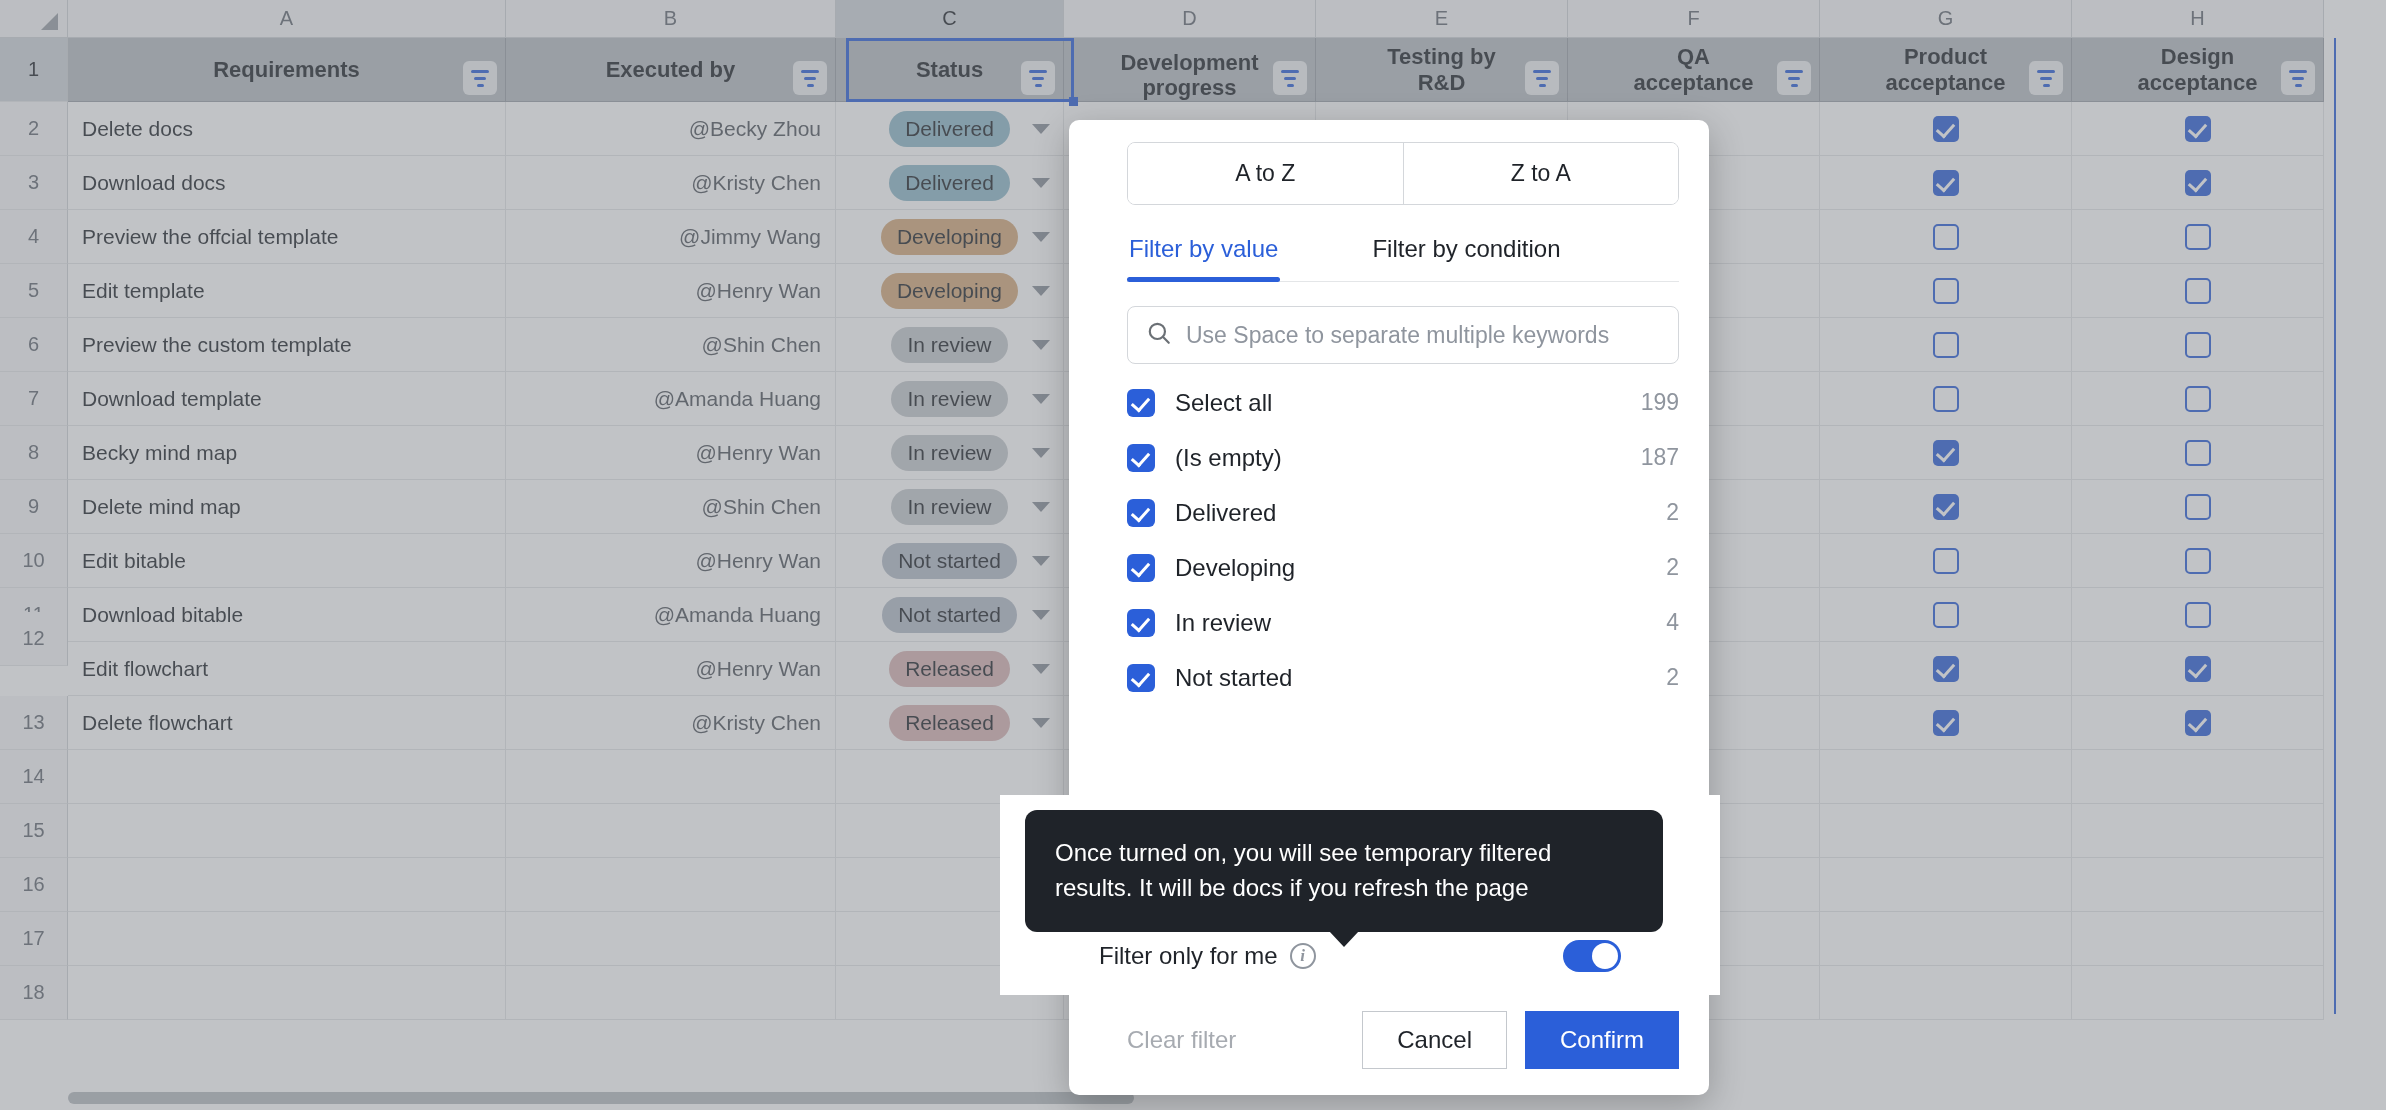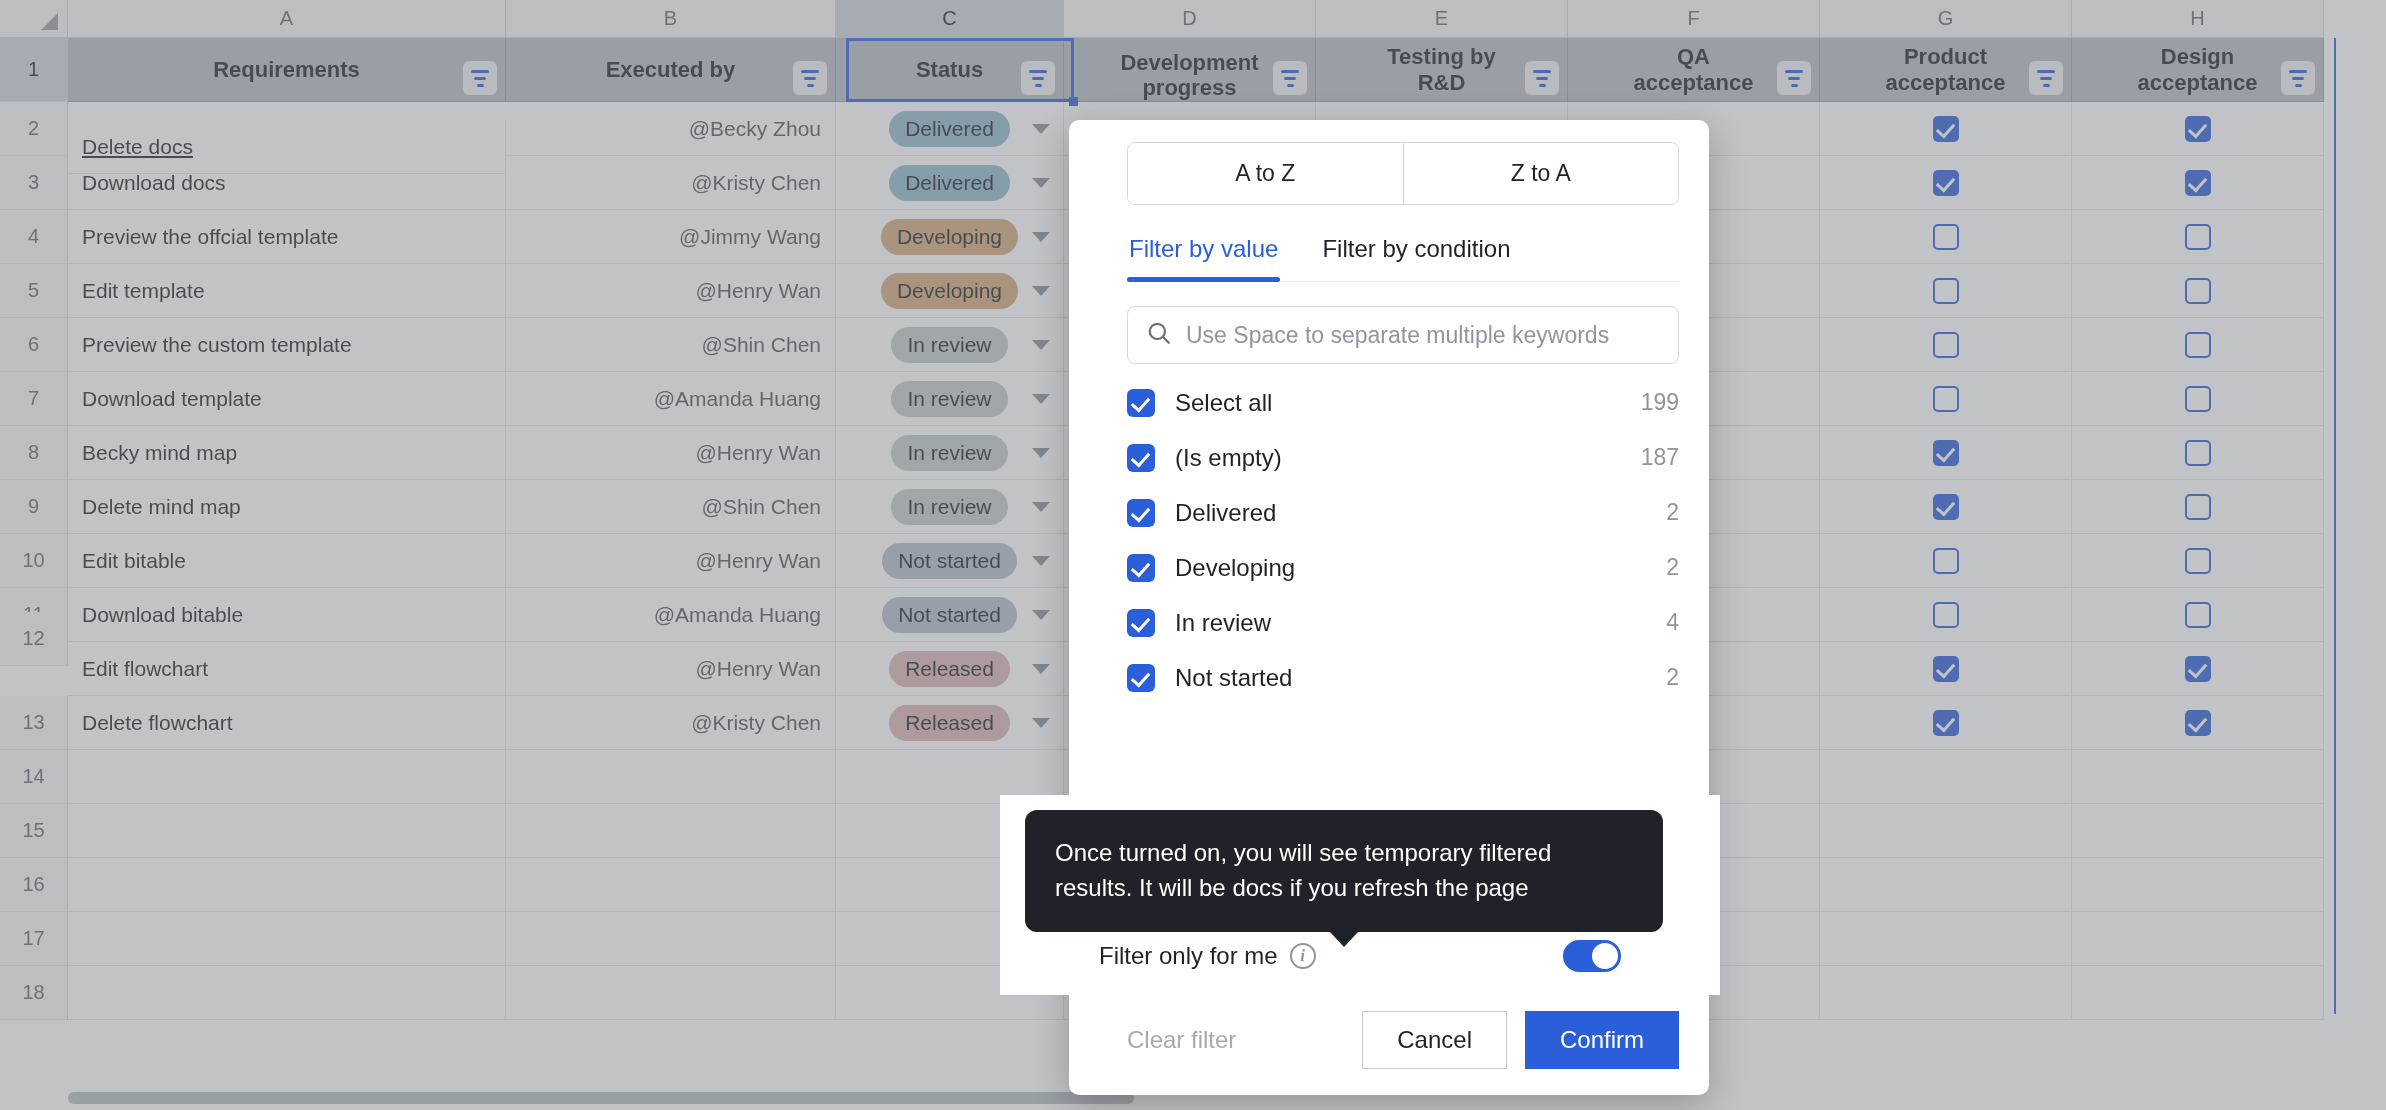--- a/index.html
+++ b/index.html
@@ -132,21 +132,21 @@
   .panel-pad { padding: 22px 30px 0 30px; }
 
   .sortrow { display: flex; border: 1px solid #d4d7db; border-radius: 8px; overflow: hidden; }
   .sortbtn {
     flex: 1; text-align: center; padding: 17px 0;
     font-size: 23px; color: #1f2329; background: #fff;
   }
   .sortbtn + .sortbtn { border-left: 1px solid #d4d7db; }
 
   .tabs {
-    display: flex; gap: 40px; margin: 26px 0 0 0;
+    display: flex; gap: 90px; margin: 26px 0 0 0;
     border-bottom: 1px solid #e4e6e8; padding: 0 0 0 0;
   }
   .tab {
     position: relative; padding: 4px 2px 18px 2px;
     font-size: 24px; color: #1f2329;
   }
   .tab.active { color: #2b5fd9; }
   .tab.active::after {
     content: ""; position: absolute; left: 0; right: 0; bottom: -1px;
     height: 5px; background: #2b5fd9; border-radius: 3px;
@@ -353,21 +353,21 @@
           <div style="width: 100%;">
             <span class="htxt">Design</span>
             <span class="htxt">acceptance</span>
           </div>
           <div class="filter-btn">
             <i></i>
             <i></i>
             <i></i>
           </div>
         </div>
-        <div class="cell" style="left: 68px; top: 120px; width: 438px; height: 54px; text-decoration: underline;">Delete docs</div>
+        <div class="cell" style="left: 68px; top: 102px; width: 438px; height: 54px;">Delete docs</div>
         <div class="cell right" style="left: 506px; top: 102px; width: 330px; height: 54px;">@Becky Zhou</div>
         <div class="cell center" style="left: 836px; top: 102px; width: 228px; height: 54px;">
           <div class="pill" style="background: rgb(143, 185, 201);">Delivered</div>
           <div class="cellcaret"></div>
         </div>
         <div class="cell" style="left: 1064px; top: 102px; width: 252px; height: 54px;"></div>
         <div class="cell" style="left: 1316px; top: 102px; width: 252px; height: 54px;"></div>
         <div class="cell" style="left: 1568px; top: 102px; width: 252px; height: 54px;"></div>
         <div class="cell center" style="left: 1820px; top: 102px; width: 252px; height: 54px;">
           <div class="cbx on"></div>

